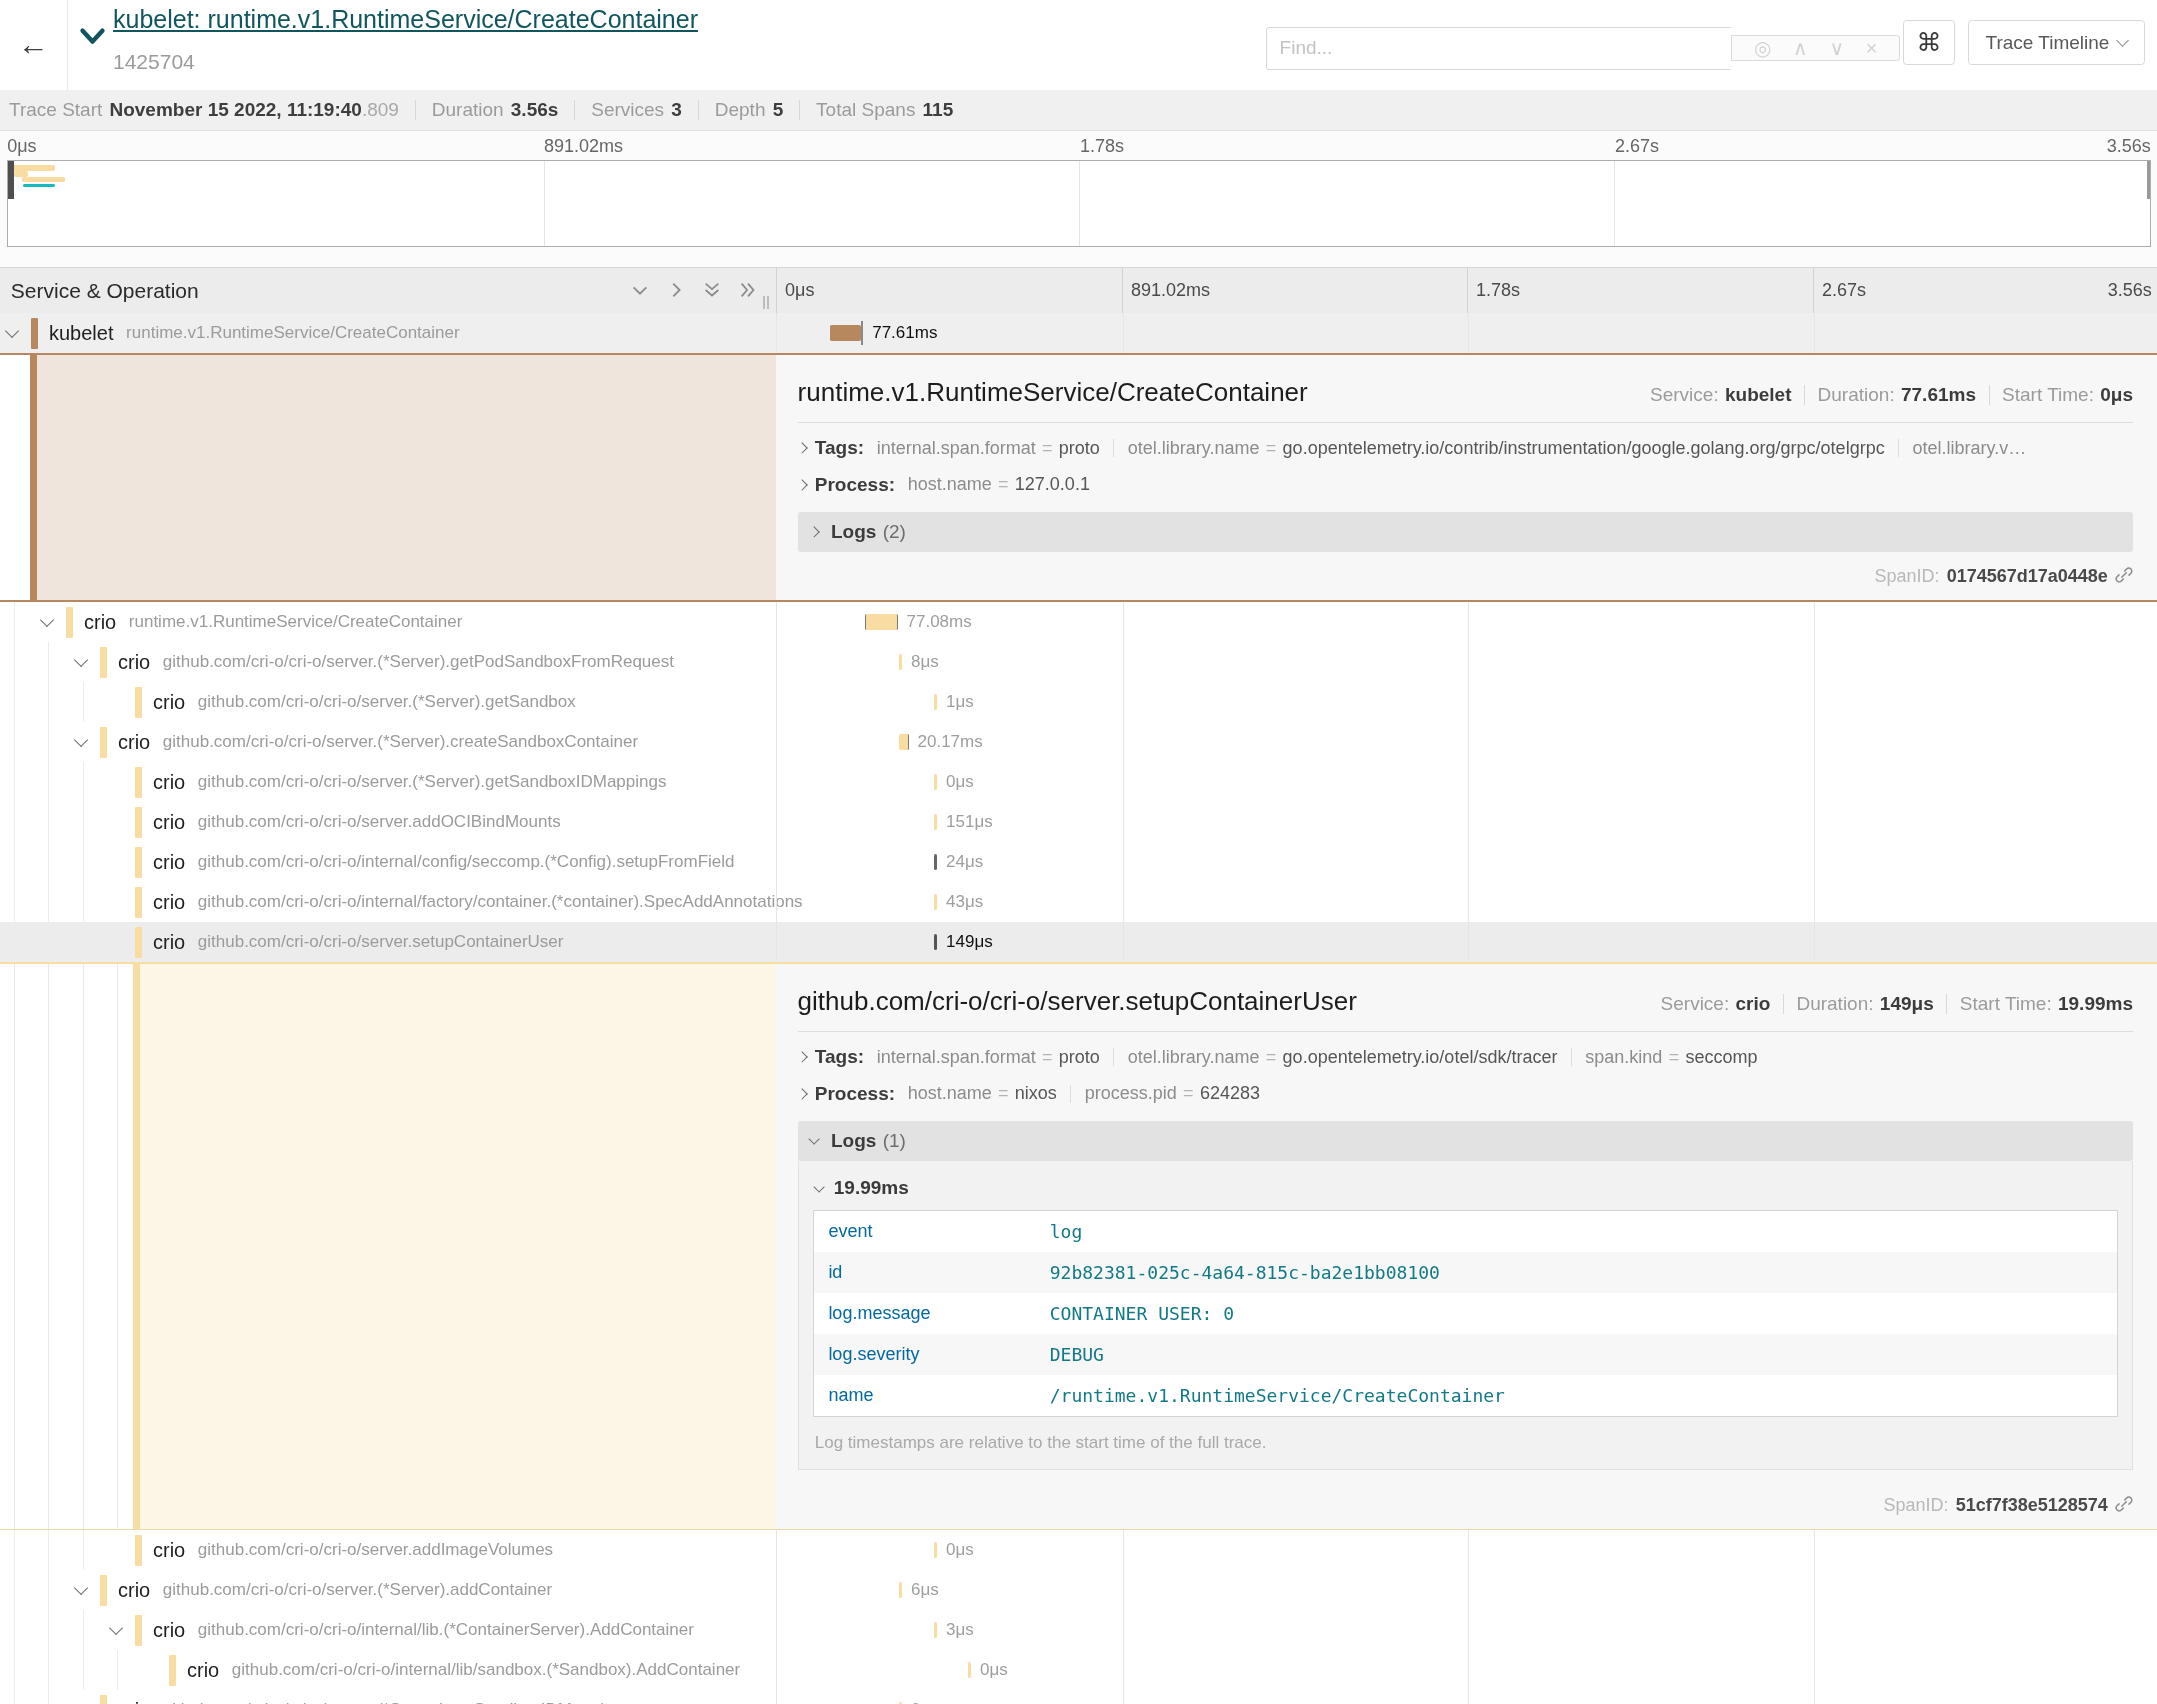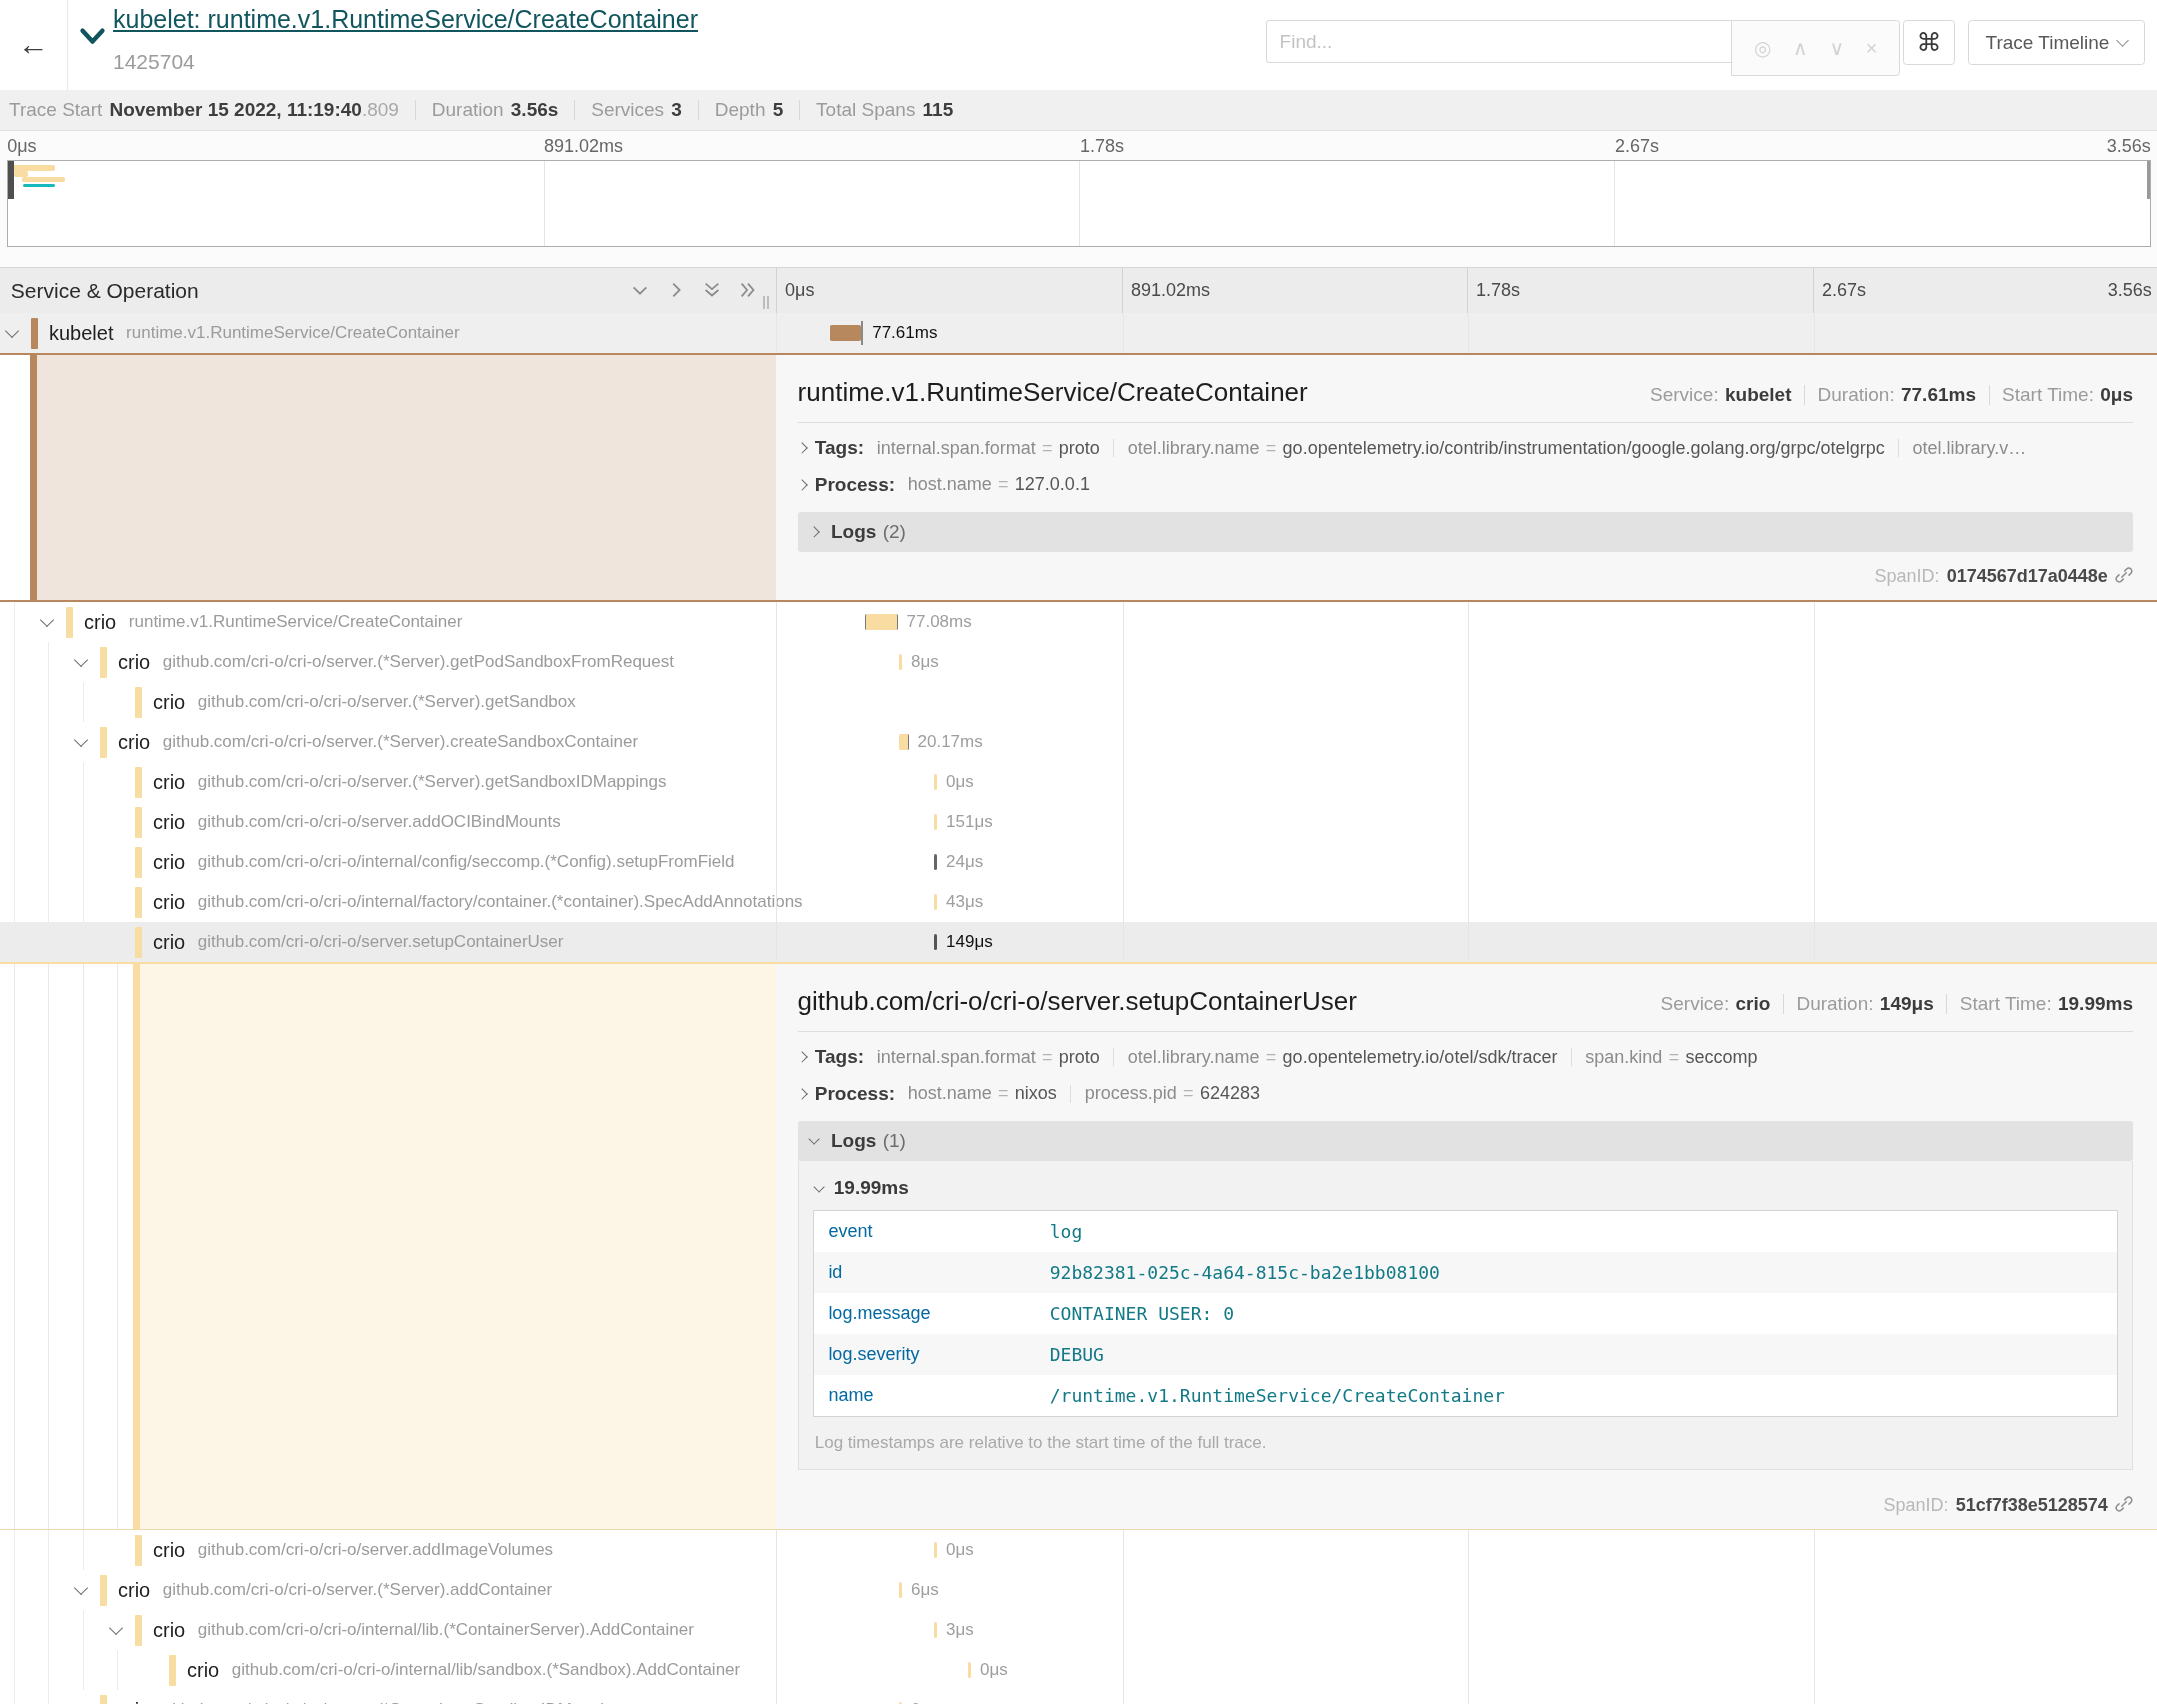--- a/index.html
+++ b/index.html
@@ -16,21 +16,21 @@
     --col-div:776px;
   }
   
   .header{position:absolute;top:0;left:0;right:0;height:90px;background:#fff;}
   .back-btn{position:absolute;left:0;top:0;width:67px;height:90px;border-right:0.9px solid #e8e8e8;
     display:flex;align-items:center;justify-content:center;font-size:31px;color:#404040;cursor:pointer;}
   .big-chev{position:absolute;left:79px;top:27px;}
   .title-block{position:absolute;left:113px;top:5.4px;white-space:nowrap;}
   .trace-title{font-size:25px;color:var(--c-link);text-decoration:underline;cursor:pointer;text-align:center;}
   .trace-id{font-size:21px;color:#9b9b9b;margin-top:16px;}
-  .find-wrap{position:absolute;left:1266px;top:20px;height:56px;display:flex;}
+  .find-wrap{position:absolute;left:1266px;top:20px;height:56px;display:flex;align-items:center;}
   .find-input{width:439px;height:41px;border:0.9px solid #d9d9d9;border-right:none;border-radius:3.6px 0 0 3.6px;
     padding:0 12.6px;font-size:19px;font-family:"Liberation Sans",sans-serif;color:#444;outline:none;background:#fff;}
   .find-input::placeholder{color:#c3c3c3;}
   .find-icons{width:167px;border:0.9px solid #d9d9d9;background:#fbfbfb;border-radius:0 3.6px 3.6px 0;
     display:flex;align-items:center;justify-content:space-evenly;color:#d3d3d3;font-size:20px;}
   .find-icons span{cursor:pointer;}
   .sq-btn{position:absolute;top:20px;height:43px;background:#fff;border:0.9px solid #d9d9d9;border-radius:3.6px;
     display:flex;align-items:center;justify-content:center;cursor:pointer;}
   .cmd-btn{left:1903px;width:50px;font-size:25px;color:#3a3a3a;}
   .tt-btn{left:1968px;width:175px;font-size:19px;color:#595959;gap:9px;}
@@ -339,20 +339,24 @@
 
   <div class="row d3">
     <div class="name">
       <i class="g" style="left:13.5px"></i>
         <i class="g" style="left:48px"></i>
         <i class="g" style="left:83px"></i>
       <i class="cbar" style="background:var(--c-crio)"></i>
       <span class="svc">crio</span>
       <span class="op">github.com/cri-o/cri-o/server.(*Server).getSandbox</span>
     </div>
+    <div class="tl">
+      <i class="tick" style="width:3.6px;background:var(--c-crio)"></i>
+      <span class="dur">1μs</span>
+    </div>
   </div>
 
   <div class="row d2">
     <div class="name">
       <i class="g" style="left:13.5px"></i>
         <i class="g" style="left:48px"></i>
       <i class="chev"></i>
       <i class="cbar" style="background:var(--c-crio)"></i>
       <span class="svc">crio</span>
       <span class="op">github.com/cri-o/cri-o/server.(*Server).createSandboxContainer</span>

